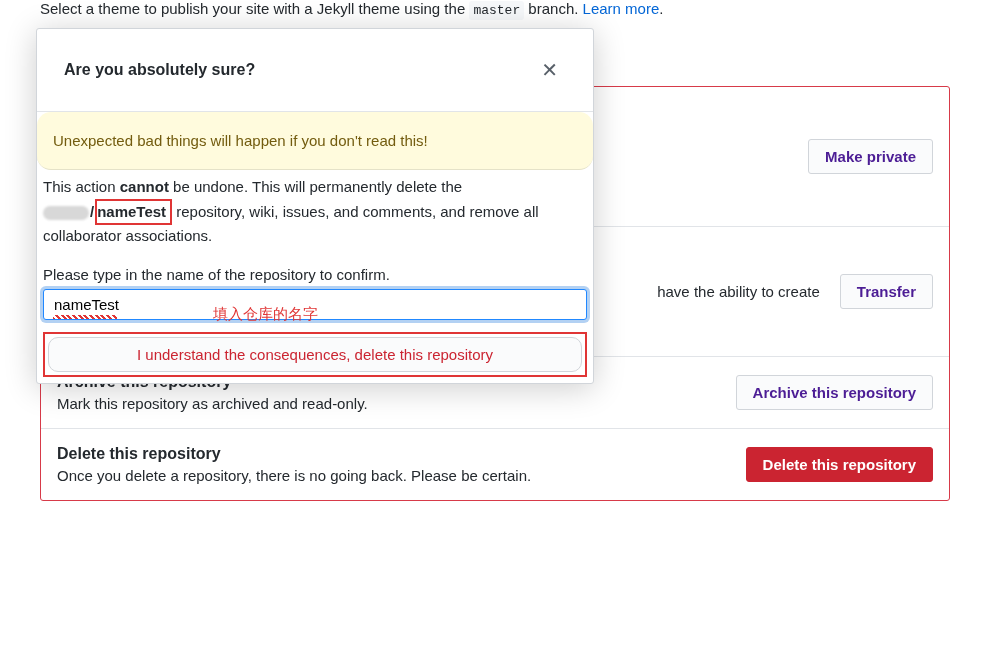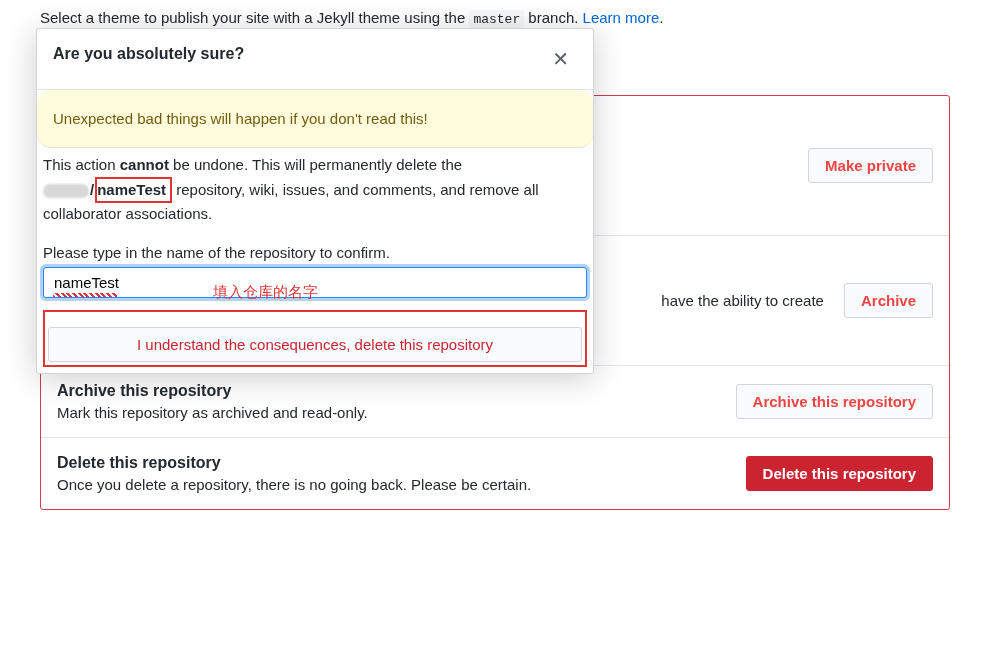--- a/index.html
+++ b/index.html
@@ -10,21 +10,21 @@
       background: #fff;
       width: 990px;
       height: 666px;
       overflow: hidden;
       position: relative;
     }
     .bg-content {
       padding: 0 20px;
     }
     .theme-note {
-      padding: 9px 20px 12px;
+      padding: 0 20px 12px;
       font-size: 15px;
       color: #24292e;
     }
     .theme-note code {
       font-family: SFMono-Regular, Consolas, "Liberation Mono", Menlo, monospace;
       font-size: 13px;
       background: #f6f8fa;
       padding: 2px 4px;
       border-radius: 3px;
     }
@@ -57,21 +57,21 @@
       font-weight: 600;
       margin-bottom: 4px;
     }
     .dz-row p {
       font-size: 15px;
       color: #24292e;
     }
     .btn-danger {
       background: #fafbfc;
       border: 1px solid #d1d5da;
-      color: #ef4444;
+      color: #4c1d95;
       padding: 8px 16px;
       font-size: 15px;
       font-weight: 600;
       border-radius: 3px;
       cursor: pointer;
       white-space: nowrap;
     }
     .btn-danger.solid {
       background: #cb2431;
       color: #fff;
@@ -88,21 +88,22 @@
       width: 558px;
       background: #fff;
       border: 1px solid #d1d5da;
       border-radius: 3px;
       box-shadow: 0 4px 32px rgba(0,0,0,0.2);
       z-index: 100;
     }
     .modal-header {
       display: flex;
       justify-content: space-between;
-      padding: 16px;
+      align-items: center;
+      padding: 27px;
       border-bottom: 1px solid #e1e4e8;
       gap: 24px;
     }
     .modal-header h2 {
       font-size: 16px;
       font-weight: 600;
     }
     .close-btn {
       background: none;
       border: none;
@@ -178,23 +179,22 @@
       padding: 3px;
     }
     .confirm-btn {
       width: 100%;
       background: #fafbfc;
       border: 1px solid #d1d5da;
       color: #cb2431;
       padding: 8px 12px;
       font-size: 15px;
       font-weight: 500;
-      border-radius: 3px;
+      border-radius: 10px;
       cursor: pointer;
-      margin-top: 12px;
     }
   </style>
 </head>
 <body>
 
 <div class="bg-content">
   <div class="theme-note">
     <span>Select a theme to publish your site with a Jekyll theme using the </span><code>master</code><span> branch. </span><a href="#">Learn more</a><span>.</span>
   </div>
 
@@ -202,21 +202,21 @@
 
   <div class="danger-zone">
     <div class="dz-row tall">
       <div class="left"></div>
       <button class="btn-danger">Make private</button>
     </div>
     <div class="dz-row tall2">
       <div class="left">
         <p style="text-align:right; padding-right:0;">have the ability to create</p>
       </div>
-      <button class="btn-danger">Archive</button>
+      <button class="btn-danger">Transfer</button>
     </div>
     <div class="dz-row">
       <div class="left">
         <h3>Archive this repository</h3>
         <p>Mark this repository as archived and read-only.</p>
       </div>
       <button class="btn-danger">Archive this repository</button>
     </div>
     <div class="dz-row">
       <div class="left">

